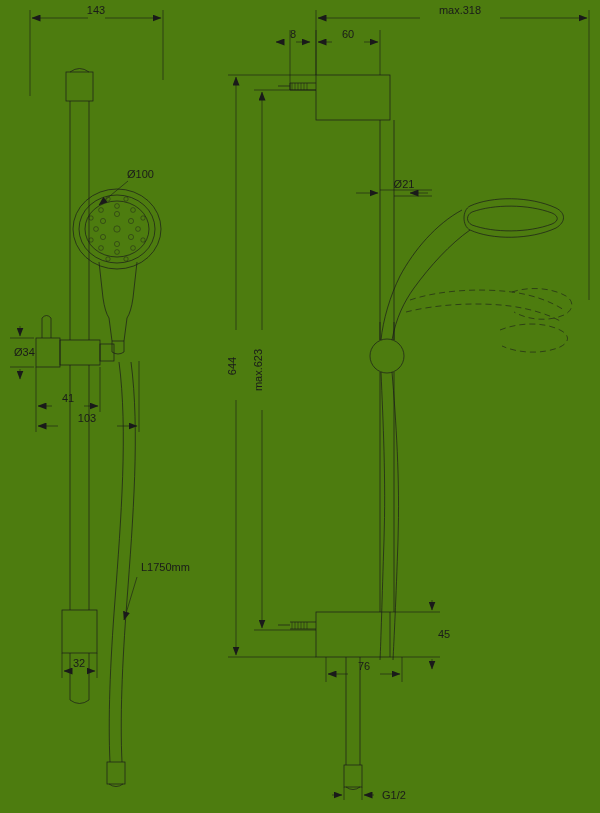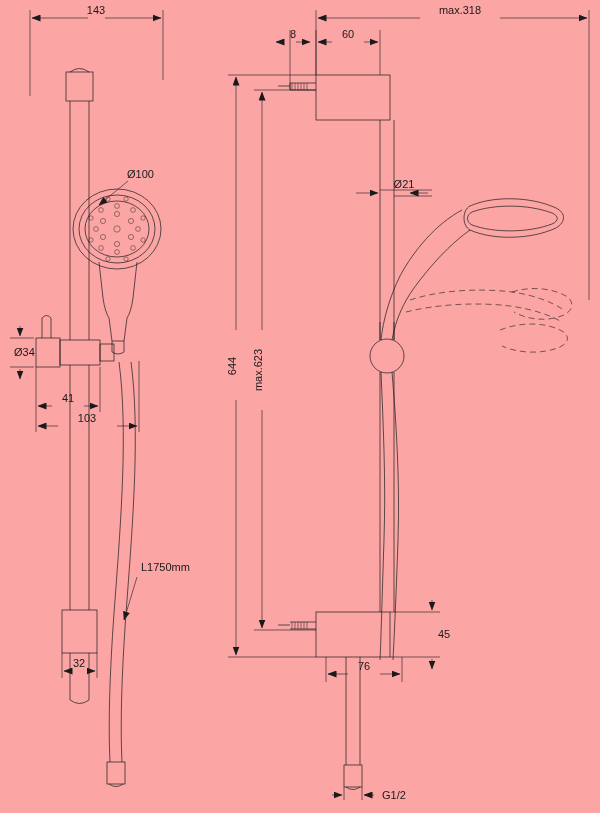--- a/index.html
+++ b/index.html
@@ -7,21 +7,21 @@
     padding: 0;
     background: #ffffff;
   }
   body {
     font-family: "Liberation Sans", sans-serif;
   }
   #sheet {
     position: relative;
     width: 600px;
     height: 813px;
-    background: #fca5a5;
+    background: #4d7c0f;
     overflow: hidden;
   }
   #sheet svg {
     position: absolute;
     left: 0;
     top: 0;
   }
   .dim-text {
     font-family: "Liberation Sans", sans-serif;
     font-size: 11px;

